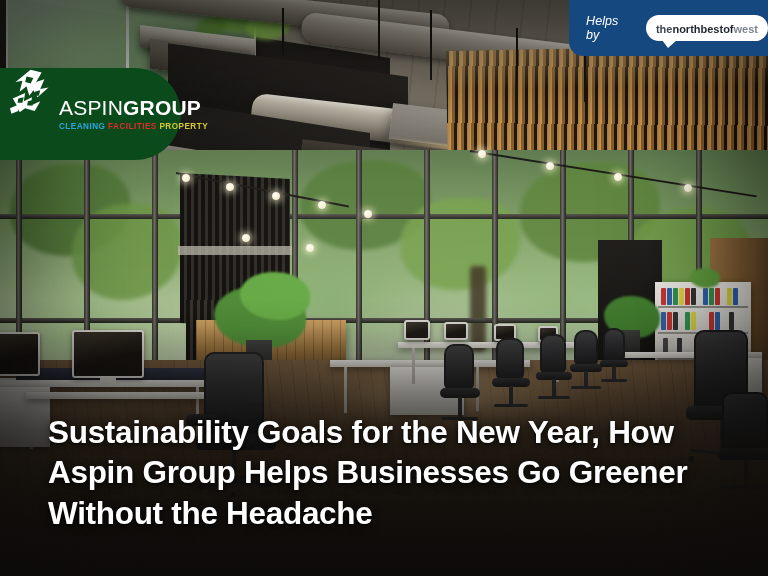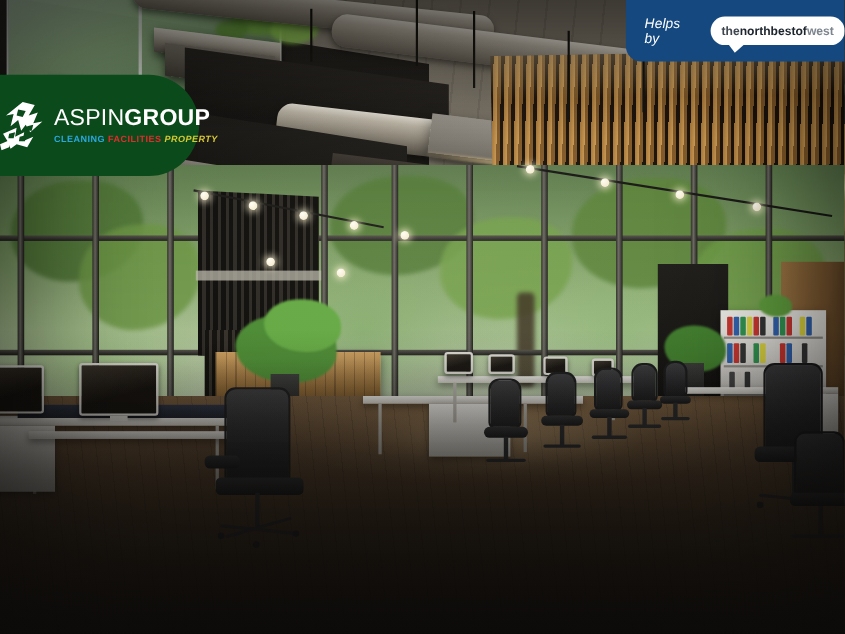--- a/index.html
+++ b/index.html
@@ -197,30 +197,30 @@
       linear-gradient(180deg, rgba(0,0,0,.20) 0%, rgba(0,0,0,0) 22%, rgba(0,0,0,0) 52%, rgba(0,0,0,.38) 78%, rgba(0,0,0,.62) 100%);
   }
   .vignette{position:absolute;inset:0;pointer-events:none;
     box-shadow:inset 0 0 120px 30px rgba(0,0,0,.55);}
   .bottomscrim{position:absolute;left:0;bottom:0;width:768px;height:250px;pointer-events:none;
     background:linear-gradient(180deg, rgba(17,15,13,0) 0%, rgba(17,15,13,.45) 42%, rgba(14,12,11,.78) 100%);}
 
   
   .logo-pill{position:absolute;left:0;top:68px;width:181px;height:92px;
     background:#0b4a1a;border-radius:0 46px 46px 0;
-    display:flex;align-items:center;box-sizing:border-box;z-index:6;}
+    display:flex;box-sizing:border-box;padding-left:10px;z-index:6;}
   .logo-mark{width:44px;height:46px;flex:0 0 44px;margin-right:5px;}
   .logo-text{display:flex;flex-direction:column;justify-content:center;}
   .logo-word{font-size:21px;letter-spacing:.2px;line-height:1;color:#fff;white-space:nowrap;}
   .logo-word .lt{font-weight:400;}
   .logo-word .bd{font-weight:700;}
   .logo-tag{margin-top:4px;font-size:8.2px;font-weight:700;letter-spacing:.45px;white-space:nowrap;}
   .logo-tag .c1{color:#29a8e0;}
   .logo-tag .c2{color:#e02d2d;}
-  .logo-tag .c3{color:#d8c933;font-style:italic;}
+  .logo-tag .c3{color:#d8c933;}
 
   
   .blogs-badge{position:absolute;right:0;top:0;width:199px;height:56px;
     background:#14487f;border-radius:0 0 0 14px;display:flex;align-items:center;z-index:6;}
   .blogs-by{font-style:italic;font-size:12.5px;color:#ffffff;margin-left:17px;letter-spacing:.1px;}
   .bon-bubble{position:relative;margin-left:11px;background:#ffffff;border-radius:13px;
     padding:4px 10px 4px 10px;}
   .bon-bubble:after{content:"";position:absolute;left:16px;bottom:-7px;width:0;height:0;
     border-left:6px solid transparent;border-right:9px solid transparent;border-top:8px solid #ffffff;}
   .bon-text{font-size:11px;line-height:1;white-space:nowrap;}
@@ -481,14 +481,15 @@
     </div>
   </div>
 
   <div class="blogs-badge">
     <span class="blogs-by">Helps by</span>
     <span class="bon-bubble">
       <span class="bon-text"><span class="t1">the</span><span class="t2">north</span><span class="t4">bestof</span><span class="t5">west</span></span>
     </span>
   </div>
 
+  <h1 class="headline">Sustainability Goals for the New Year, How Aspin Group Helps Businesses Go Greener Without the Headache</h1>
 
 </div>
 
 </body></html>

